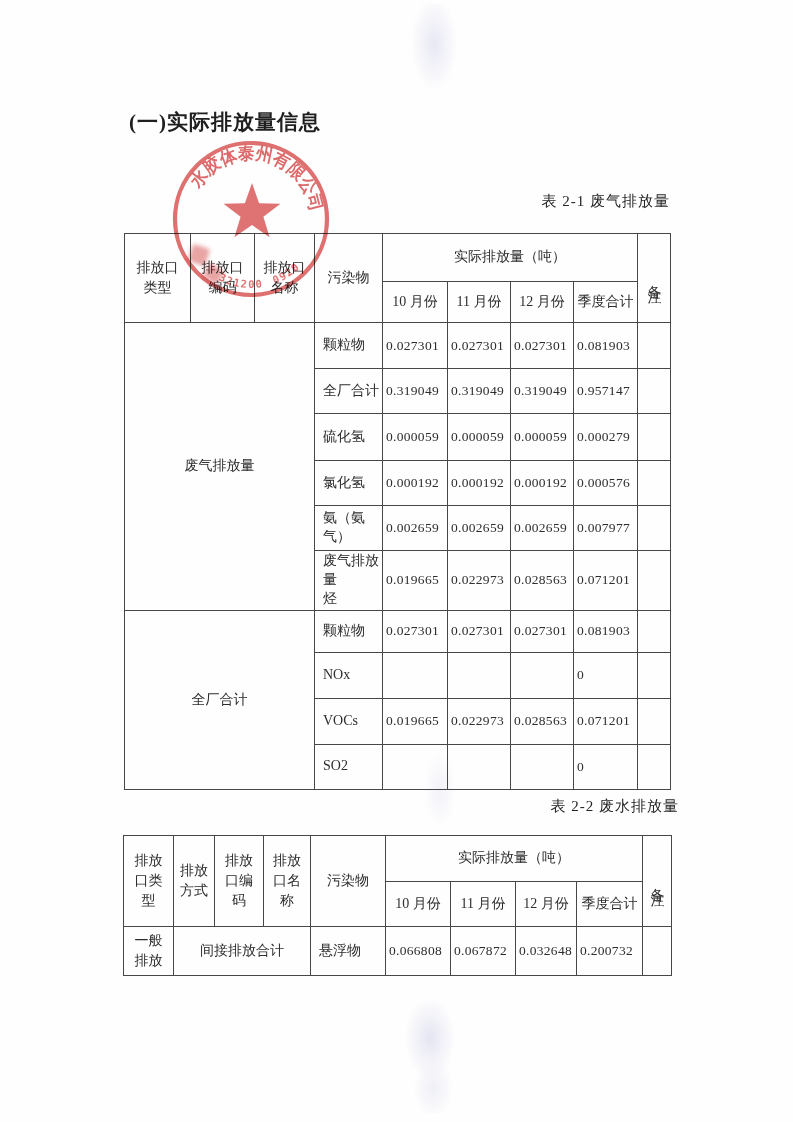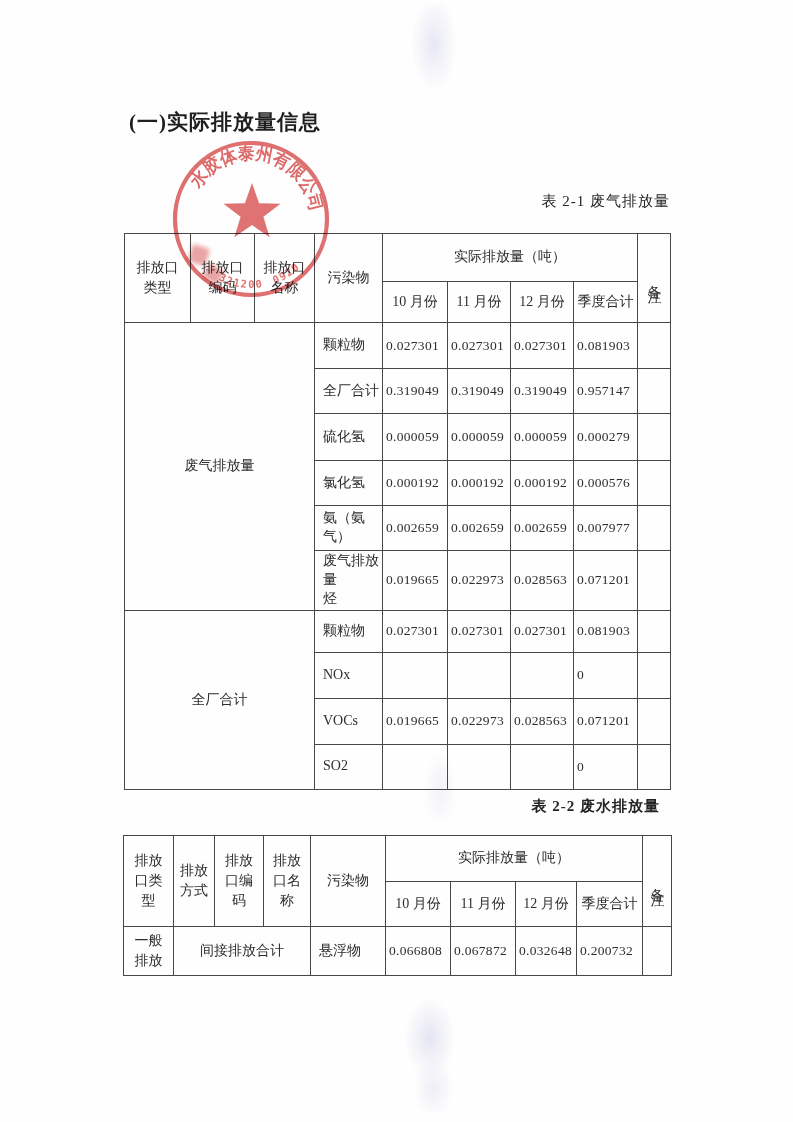--- a/index.html
+++ b/index.html
@@ -14,21 +14,21 @@
   }
   .heading{
     position:absolute;left:129px;top:108px;
     font-size:21px;font-weight:700;letter-spacing:1px;color:#1f1f1f;
   }
   .tbl-title{
     position:absolute;text-align:right;
     font-size:15px;letter-spacing:1px;color:#242424;
   }
   .t1-title{left:124px;top:192px;width:546px;}
-  .t2-title{left:112px;top:797px;width:548px;font-weight:bold;}
+  .t2-title{left:131px;top:797px;width:548px;}
 
   table.grid{
     position:absolute;
     border-collapse:collapse;
     table-layout:fixed;
     font-size:14px;
   }
   table.grid td,table.grid th{
     border:1.5px solid #474747;
     font-weight:normal;

